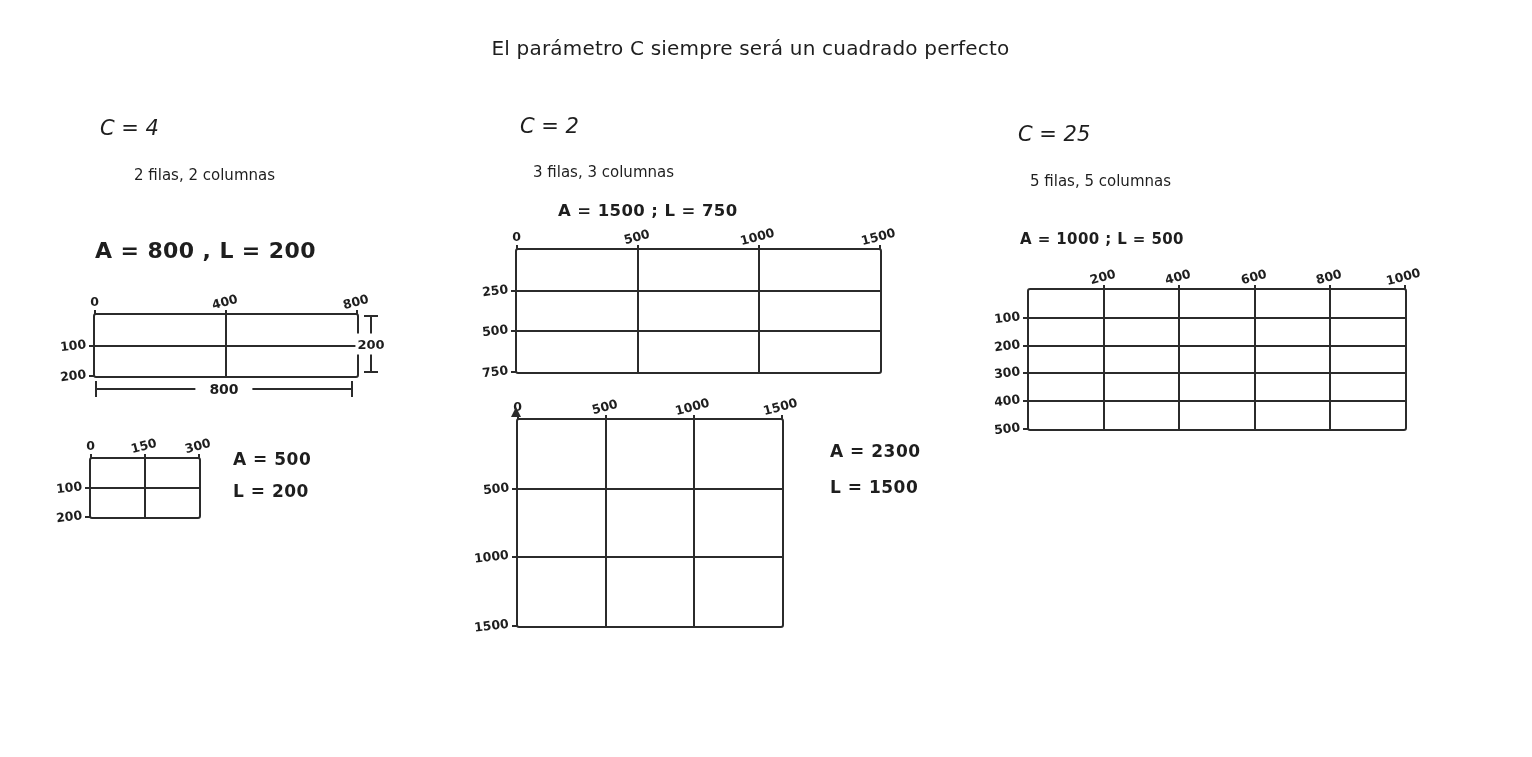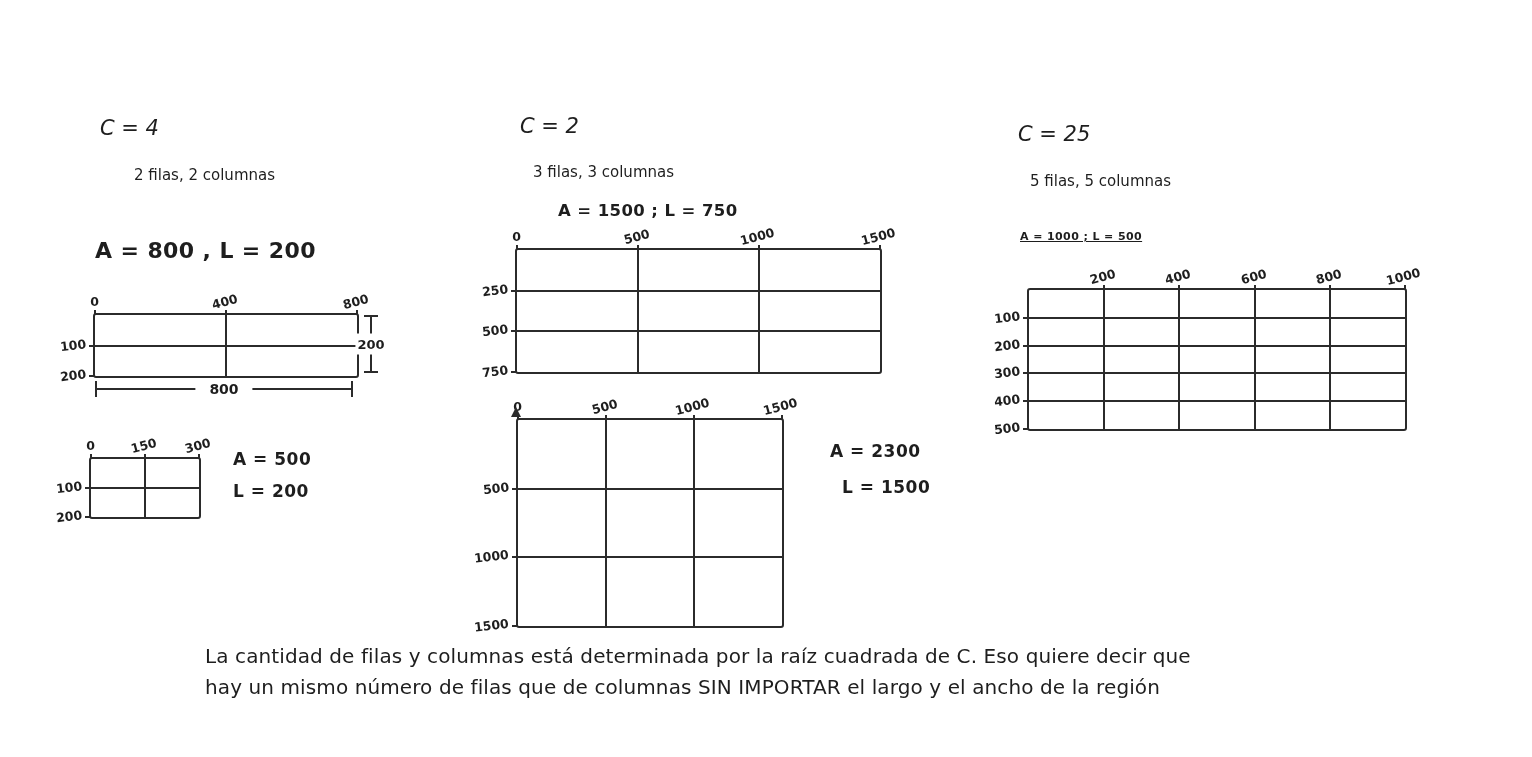--- a/index.html
+++ b/index.html
@@ -44,20 +44,21 @@
   
   .origin-arrow{position:absolute;width:0;height:0;
       border-left:5px solid transparent;border-right:5px solid transparent;
       border-bottom:10px solid #2b2b2b;}
 </style>
 </head>
 <body>
 
 <div class="canvas">
 
+  <div class="title">El parámetro C siempre será un cuadrado perfecto</div>
 
   <div class="c-label" style="left:100px;top:116px;">C = 4</div>
   <div class="rc-label" style="left:134px;top:166px;">2 filas, 2 columnas</div>
   <div class="formula" style="left:95px;top:238px;">A = 800 ,   L = 200</div>
 
   <div class="grid" style="left:93px;top:313px;width:262px;height:61px;">
       <div class="gv" style="left: 50%;"></div>
       <div class="gh" style="top: 50%;"></div>
       <div class="ttm" style="left: 0%;"></div>
       <div class="tt" style="left: 0%;">0</div>
@@ -141,25 +142,25 @@
       <div class="ltm" style="top: 33.3333%;"></div>
       <div class="lt" style="top: 33.3333%;">500</div>
       <div class="ltm" style="top: 66.6667%;"></div>
       <div class="lt" style="top: 66.6667%;">1000</div>
       <div class="ltm" style="top: 100%;"></div>
       <div class="lt" style="top: 100%;">1500</div>
     </div>
   <div class="origin-arrow" style="left:511px;top:407px;"></div>
 
   <div class="side-label" style="left:830px;top:441px;">A = 2300</div>
-  <div class="side-label" style="left:830px;top:477px;margin-left:12px;">L = 1500</div>
+  <div class="side-label" style="left:830px;top:477px;">L = 1500</div>
 
   <div class="c-label" style="left:1018px;top:122px;">C = 25</div>
   <div class="rc-label" style="left:1030px;top:172px;">5 filas, 5 columnas</div>
-  <div class="formula" style="left:1020px;top:230px;font-size:11px;text-decoration:underline;">A = 1000 ;   L = 500</div>
+  <div class="formula" style="left:1020px;top:230px;font-size:15px;">A = 1000 ;   L = 500</div>
 
   <div class="grid" style="left:1027px;top:288px;width:376px;height:139px;">
       <div class="gv" style="left: 20%;"></div>
       <div class="gv" style="left: 40%;"></div>
       <div class="gv" style="left: 60%;"></div>
       <div class="gv" style="left: 80%;"></div>
       <div class="gh" style="top: 20%;"></div>
       <div class="gh" style="top: 40%;"></div>
       <div class="gh" style="top: 60%;"></div>
       <div class="gh" style="top: 80%;"></div>
@@ -178,16 +179,14 @@
       <div class="ltm" style="top: 40%;"></div>
       <div class="lt" style="top: 40%;">200</div>
       <div class="ltm" style="top: 60%;"></div>
       <div class="lt" style="top: 60%;">300</div>
       <div class="ltm" style="top: 80%;"></div>
       <div class="lt" style="top: 80%;">400</div>
       <div class="ltm" style="top: 100%;"></div>
       <div class="lt" style="top: 100%;">500</div>
     </div>
 
-  <div class="footer-line" style="left:205px;top:644px;">La cantidad de filas y columnas está determinada por la raíz cuadrada de C. Eso quiere decir que</div>
-  <div class="footer-line" style="left:205px;top:675px;">hay un mismo número de filas que de columnas SIN IMPORTAR el largo y el ancho de la región</div>
 
 </div>
 
 </body></html>

